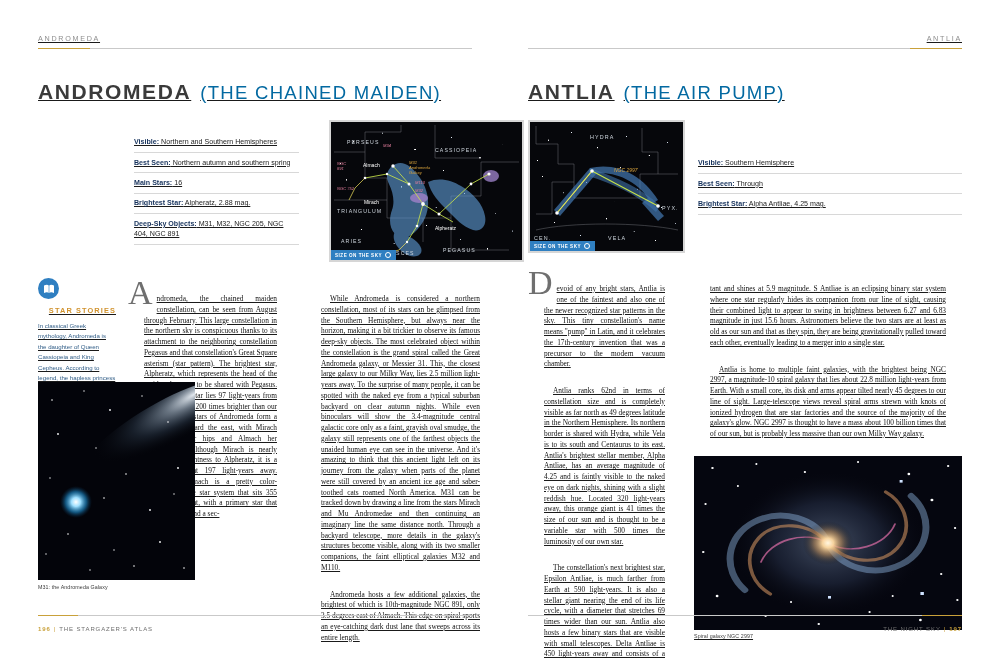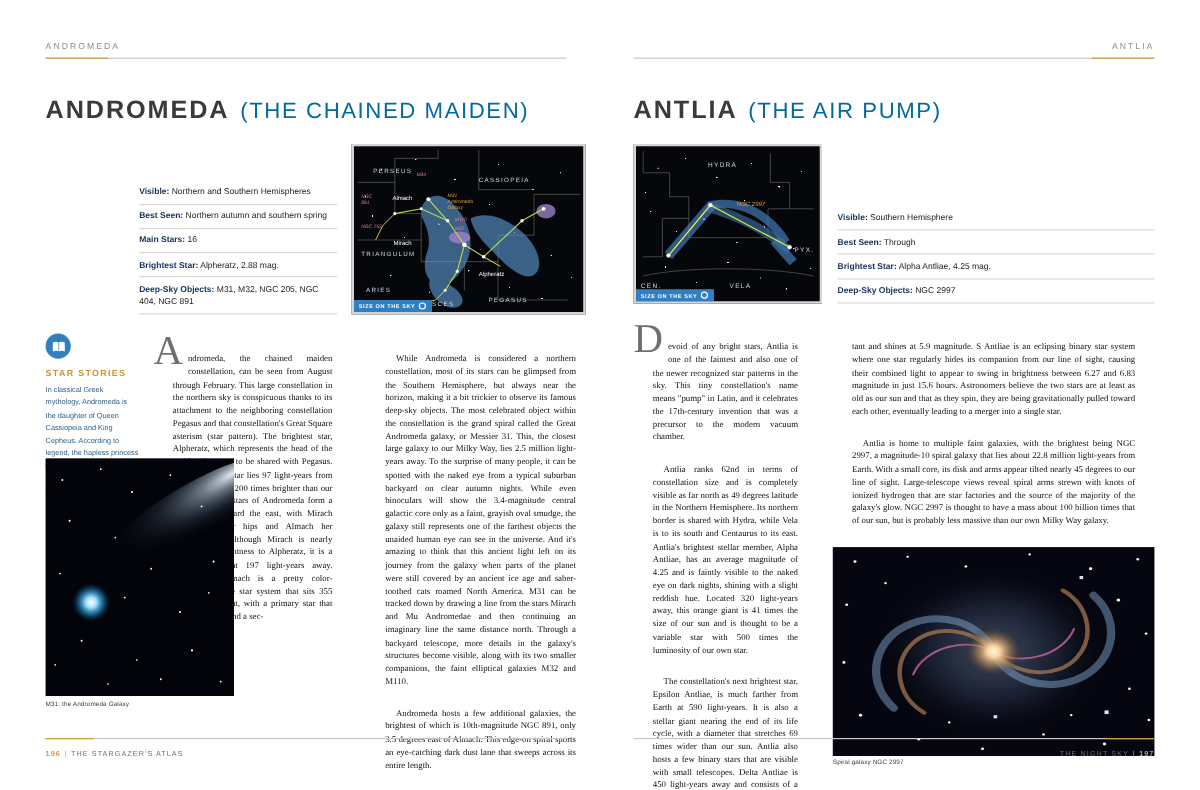--- a/index.html
+++ b/index.html
@@ -1,19 +1,19 @@
 <!DOCTYPE html>
 <html><head>
 <meta charset="utf-8">
 <title>Stargazer's Atlas spread</title>
 <style>
   html,body{margin:0;padding:0;background:#ffffff;}
   body{width:1000px;height:658px;overflow:hidden;
        font-family:"Liberation Serif",serif;color:#1a1a1a;}
-  .spread{position:relative;width:1000px;height:658px;background:#fff;display:flex;}
+  .spread{position:relative;width:1000px;height:658px;background:#fff;display:flex;text-decoration:underline;}
   .page{position:relative;width:500px;height:658px;box-sizing:border-box;}
   .page-left{padding:34px 28px 0 38px;}
   .page-right{padding:34px 38px 0 28px;}
 
   
   .runhead{position:relative;height:22px;}
   .runhead .rh-text{
      font-family:"Liberation Sans",sans-serif;
      font-size:7.2px;letter-spacing:1.7px;color:#8d8d8d;font-weight:400;
      text-transform:uppercase;line-height:10px;}
@@ -71,21 +71,21 @@
   .sizebadge{position:absolute;left:0;bottom:0;background:#2f7fc1;color:#fff;
      font-family:"Liberation Sans",sans-serif;font-size:4.6px;font-weight:700;
      letter-spacing:0.5px;padding:2px 5px 2px 4px;display:flex;align-items:center;gap:3px;}
   .sizebadge .moon{width:4px;height:4px;border-radius:50%;border:0.8px solid #fff;display:block;}
 
   
   .starstories{width:78px;}
   .ss-icon{width:21px;height:21px;border-radius:50%;background:#2f7fc1;
      display:flex;align-items:center;justify-content:center;margin-bottom:7px;}
   .ss-title{font-family:"Liberation Sans",sans-serif;font-weight:700;font-size:7.4px;
-     letter-spacing:1.1px;color:#d1932f;margin-bottom:6px;}
+     letter-spacing:1.1px;color:#d1932f;margin-bottom:6px;text-align:right;}
   .ss-body{font-family:"Liberation Sans",sans-serif;font-size:6.1px;line-height:1.72;
      color:#2f5c86;}
 
   
   .col{font-size:7.35px;line-height:1.465;text-align:justify;
        font-family:"Liberation Serif",serif;color:#111;}
   .col p{margin:16px;text-indent:9px;}
   .col p.first{text-indent:0;}
   .dropcap{float:left;font-size:34px;line-height:27px;padding:1px 4px 0 0;
      font-family:"Liberation Serif",serif;color:#6f6f6f;font-weight:400;}
@@ -119,21 +119,21 @@
 
     <div class="runhead rh-left">
       <div class="rh-text">ANDROMEDA</div>
       <div class="rh-rule"></div>
     </div>
 
     <div class="title-wrap">
       <span class="title-main">ANDROMEDA</span><span class="title-sub">(THE CHAINED MAIDEN)</span>
     </div>
 
-    <div class="flexrow" style="align-items:flex-end;">
+    <div class="flexrow" style="align-items:center;gap:18px;">
       <div style="width:78px;flex:0 0 78px;"></div>
 
       <div class="facts" style="width:165px;flex:0 0 165px;margin-right:12px;">
         <div class="fact"><b>Visible:</b><span> Northern and Southern Hemispheres</span></div>
         <div class="fact"><b>Best Seen:</b><span> Northern autumn and southern spring</span></div>
         <div class="fact"><b>Main Stars:</b><span> 16</span></div>
         <div class="fact"><b>Brightest Star:</b><span> Alpheratz, 2.88 mag.</span></div>
         <div class="fact"><b>Deep-Sky Objects:</b><span> M31, M32, NGC 205, NGC 404, NGC 891</span></div>
       </div>
 
@@ -300,21 +300,21 @@
 
     <div class="runhead rh-right">
       <div class="rh-text">ANTLIA</div>
       <div class="rh-rule"></div>
     </div>
 
     <div class="title-wrap">
       <span class="title-main">ANTLIA</span><span class="title-sub">(THE AIR PUMP)</span>
     </div>
 
-    <div class="flexrow" style="align-items:flex-end;">
+    <div class="flexrow" style="align-items:center;">
       <div class="chart" style="width:153px;height:129px;flex:0 0 153px;margin-right:13px;">
         <div class="sky"></div>
         <svg viewBox="0 0 153 129" preserveAspectRatio="none">
           <g stroke="#6d6f74" stroke-width="0.5" fill="none">
             <path d="M6 4 L6 22 L28 22 L28 42 L44 42 L44 60 L22 60 L22 92 L6 92"></path>
             <path d="M44 60 L44 76 L110 76"></path>
             <path d="M110 76 L110 52 L128 52 L128 30 L112 30 L112 6"></path>
             <path d="M6 108 C40 100 110 100 148 108"></path>
             <path d="M128 52 L148 52"></path>
           </g>
@@ -345,21 +345,20 @@
         <div class="sizebadge">
           <span>SIZE ON THE SKY</span>
           <span class="moon"></span>
         </div>
       </div>
 
       <div class="facts" style="flex:1 1 auto;">
         <div class="fact"><b>Visible:</b><span> Southern Hemisphere</span></div>
         <div class="fact"><b>Best Seen:</b><span> Through</span></div>
         <div class="fact"><b>Brightest Star:</b><span> Alpha Antliae, 4.25 mag.</span></div>
-        <div class="fact"><b>Deep-Sky Objects:</b><span> NGC 2997</span></div>
       </div>
     </div>
 
     <div class="flexrow" style="margin-top:15px;align-items:flex-start;">
       <div class="col" style="flex:0 0 153px;margin-right:13px;">
         <span class="dropcap">D</span>
         <p class="first">evoid of any bright stars, Antlia is one of the faintest and also one of the newer recognized star patterns in the sky. This tiny constellation's name means "pump" in Latin, and it celebrates the 17th-century invention that was a precursor to the modern vacuum chamber.</p>
         <p>Antlia ranks 62nd in terms of constellation size and is completely visible as far north as 49 degrees latitude in the Northern Hemisphere. Its northern border is shared with Hydra, while Vela is to its south and Centaurus to its east. Antlia's brightest stellar member, Alpha Antliae, has an average magnitude of 4.25 and is faintly visible to the naked eye on dark nights, shining with a slight reddish hue. Located 320 light-years away, this orange giant is 41 times the size of our sun and is thought to be a variable star with 500 times the luminosity of our own star.</p>
         <p>The constellation's next brightest star, Epsilon Antliae, is much farther from Earth at 590 light-years. It is also a stellar giant nearing the end of its life cycle, with a diameter that stretches 69 times wider than our sun. Antlia also hosts a few binary stars that are visible with small telescopes. Delta Antliae is 450 light-years away and consists of a primary blue-white star shining at very faint naked-eye 5.6 magnitude and a much fainter 9.6 magnitude yellow-white secondary that requires at least binoculars.</p>
         <p>Zeta Antliae is an optical double; its primary member is actually composed of two white stars shining at 6.2 and 7 magnitudes 410 light-years away. The second member is 386 light-years dis-</p>

